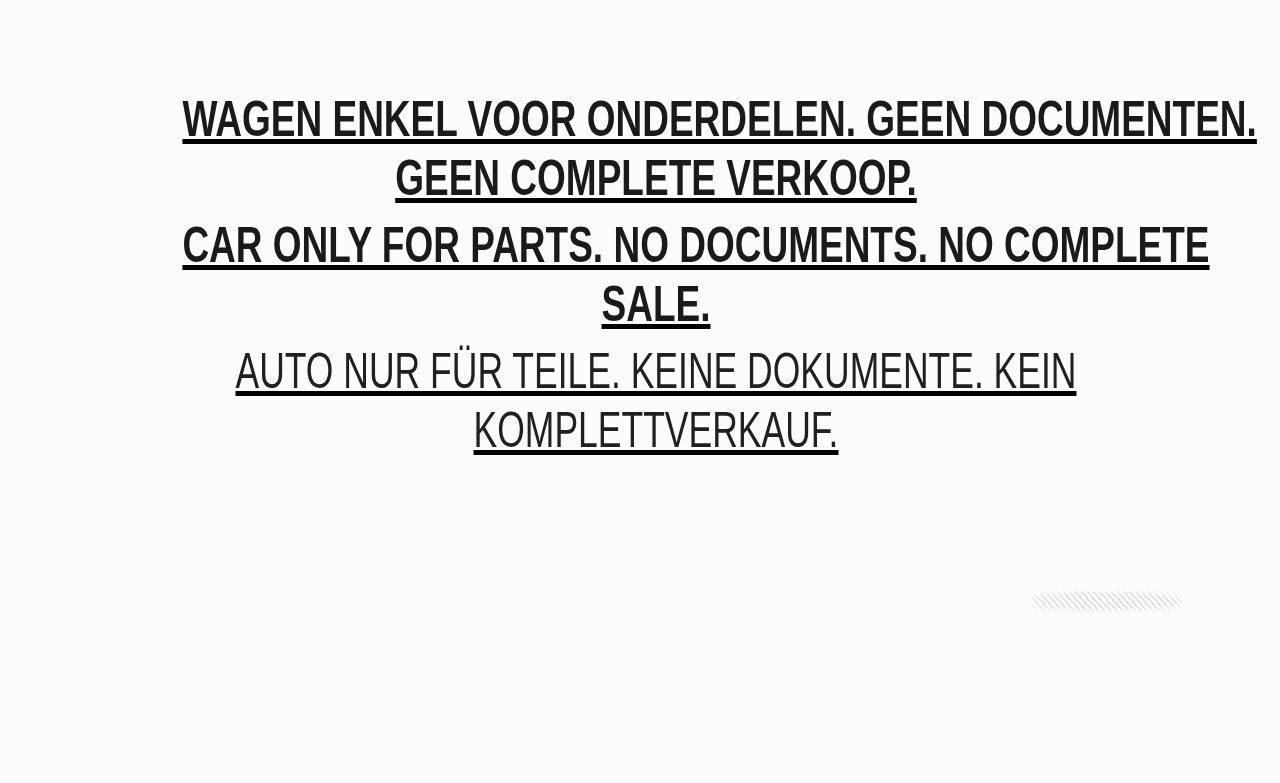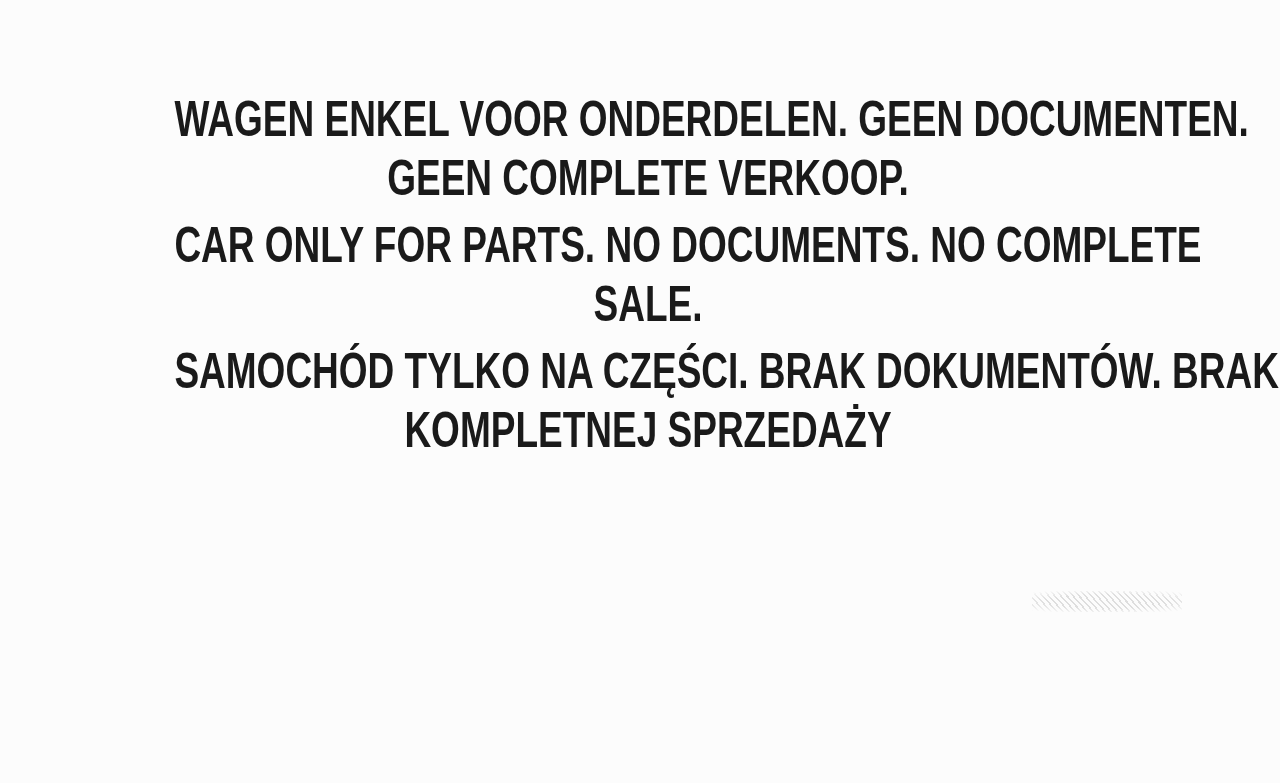--- a/index.html
+++ b/index.html
@@ -16,21 +16,22 @@
   }
   .notice {
     position: absolute;
     left: 0;
     top: 0;
     width: 1280px;
     padding-top: 90px;
     box-sizing: border-box;
   }
   .para {
-    margin: 0 0 8px 8px;
+    margin: 0 0 8px 16px;
+    text-decoration: underline;
   }
   .line {
     display: block;
     width: 1280px;
     text-align: center;
     white-space: nowrap;
     font-size: 50px;
     line-height: 59px;
     color: #1a1a1a;
     transform-origin: 50% 50%;
@@ -70,21 +71,21 @@
     <span class="line bold">WAGEN ENKEL VOOR ONDERDELEN. GEEN DOCUMENTEN.</span>
     <span class="line bold">GEEN COMPLETE VERKOOP.</span>
   </p>
 
 
   <p class="para">
     <span class="line bold">CAR ONLY FOR PARTS. NO DOCUMENTS. NO COMPLETE</span>
     <span class="line bold">SALE.</span>
   </p>
 
+  <p class="para">
+    <span class="line regular">AUTO NUR FÜR TEILE. KEINE DOKUMENTE. KEIN</span>
+    <span class="line regular">KOMPLETTVERKAUF.</span>
+  </p>
 
-  <p class="para">
-    <span class="line bold">SAMOCHÓD TYLKO NA CZĘŚCI. BRAK DOKUMENTÓW. BRAK</span>
-    <span class="line bold">KOMPLETNEJ SPRZEDAŻY</span>
-  </p>
 
 </div>
 
 <div class="wm-artifact"></div>
 
 </body></html>

